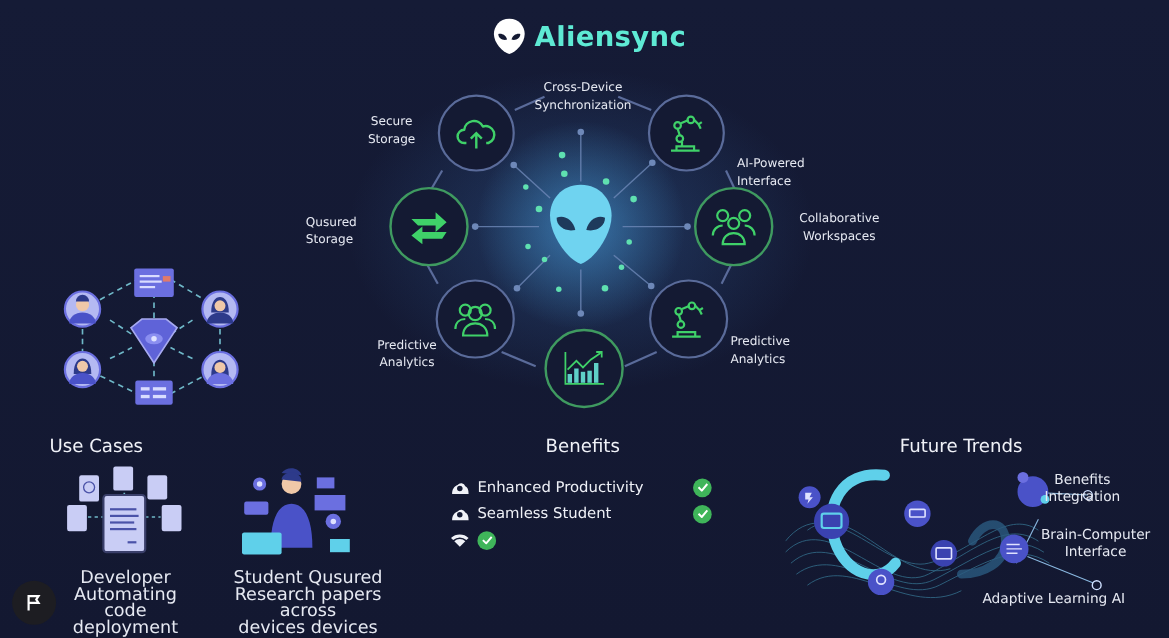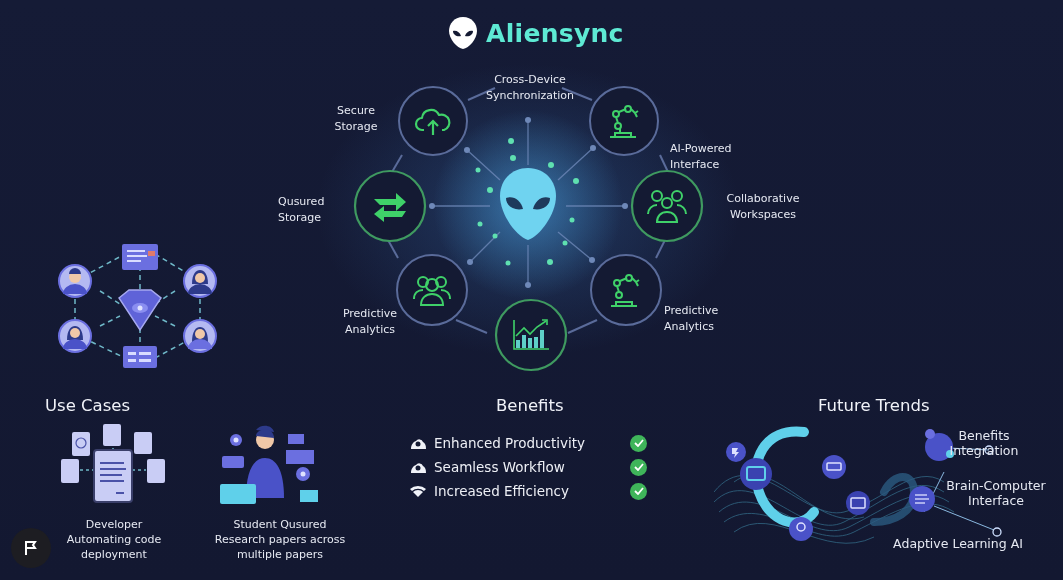--- a/index.html
+++ b/index.html
@@ -7,21 +7,21 @@
   .bg{position:absolute;inset:0;background:radial-gradient(ellipse at 528px 210px, rgba(60,120,190,0.35) 0%, rgba(20,28,58,0) 28%), linear-gradient(180deg,#151b36 0%,#131831 100%);}
   .abs{position:absolute;}
   .title{left:448px;top:16px;display:flex;align-items:center;gap:8px;}
   .title-text{font-size:25px;font-weight:bold;color:#5eead4;letter-spacing:0.3px;}
   .lbl{font-size:11px;color:#e6e9f2;line-height:16px;text-align:center;}
   .section-h{font-size:16.5px;color:#f0f2f8;}
   .ben-row{display:flex;align-items:center;height:24px;}
   .ben-icon{width:20px;height:16px;margin-right:6px;display:flex;align-items:center;justify-content:center;}
   .ben-label{font-size:13.5px;color:#eef0f6;width:196px;}
   .check{width:17px;height:17px;border-radius:50%;background:#3fb55a;display:flex;align-items:center;justify-content:center;}
-  .uc-cap{font-size:11px;color:#e6e9f2;text-align:center;line-height:15px;}
+  .uc-cap{font-size:16px;color:#e6e9f2;text-align:center;line-height:15px;}
   .flag-btn{left:11px;top:528px;width:40px;height:40px;border-radius:50%;background:#1d1d22;display:flex;align-items:center;justify-content:center;}
   .trend-lbl{font-size:12.5px;color:#e6e9f2;line-height:15px;text-align:center;}
 </style>
 </head>
 <body>
 
 <div class="bg"></div>
 
 <div class="abs title">
   <svg width="30" height="34" viewBox="0 0 30 34">
@@ -291,21 +291,21 @@
 </svg>
 
 <div class="abs uc-cap" style="left:50px;top:517px;width:128px;">
   <div>Developer</div>
   <div>Automating code</div>
   <div>deployment</div>
 </div>
 <div class="abs uc-cap" style="left:205px;top:517px;width:150px;">
   <div>Student Qusured</div>
   <div>Research papers across</div>
-  <div>multiple papers</div>
+  <div>devices devices</div>
 </div>
 
 <div class="abs section-h" style="left:496px;top:396px;">Benefits</div>
 <div class="abs" style="left:408px;top:431px;">
   <div class="ben-row">
     <span class="ben-icon">
         <svg width="18" height="14" viewBox="0 0 18 14">
           <path d="M2 13c0-4 2-7 5-8a4 4 0 0 1 7 1c2 1 3 3 3 7z" fill="#f0f2f8"></path>
           <circle cx="9" cy="8" r="2.5" fill="#141a33"></circle>
         </svg>
@@ -317,35 +317,34 @@
         </svg>
       </span>
   </div>
   <div class="ben-row">
     <span class="ben-icon">
         <svg width="18" height="14" viewBox="0 0 18 14">
           <path d="M2 13c0-4 2-7 5-8a4 4 0 0 1 7 1c2 1 3 3 3 7z" fill="#f0f2f8"></path>
           <circle cx="9" cy="8" r="2.5" fill="#141a33"></circle>
         </svg>
       </span>
-    <span class="ben-label">Seamless Workflow</span>
+    <span class="ben-label">Seamless Student</span>
     <span class="check">
         <svg width="10" height="8" viewBox="0 0 10 8">
           <path d="M1 4l3 3l5-6" fill="none" stroke="#fff" stroke-width="1.8"></path>
         </svg>
       </span>
   </div>
   <div class="ben-row">
     <span class="ben-icon">
         <svg width="18" height="14" viewBox="0 0 18 14">
           <path d="M1 5a12 12 0 0 1 16 0l-2 2a9 9 0 0 0-12 0z" fill="#f0f2f8"></path>
           <path d="M4 8a7 7 0 0 1 10 0l-5 5z" fill="#f0f2f8"></path>
         </svg>
       </span>
-    <span class="ben-label">Increased Efficiency</span>
     <span class="check">
         <svg width="10" height="8" viewBox="0 0 10 8">
           <path d="M1 4l3 3l5-6" fill="none" stroke="#fff" stroke-width="1.8"></path>
         </svg>
       </span>
   </div>
 </div>
 
 <div class="abs section-h" style="left:818px;top:396px;">Future Trends</div>
 <svg class="abs" style="left:714px;top:422px" width="320" height="150" viewBox="0 0 320 150">

